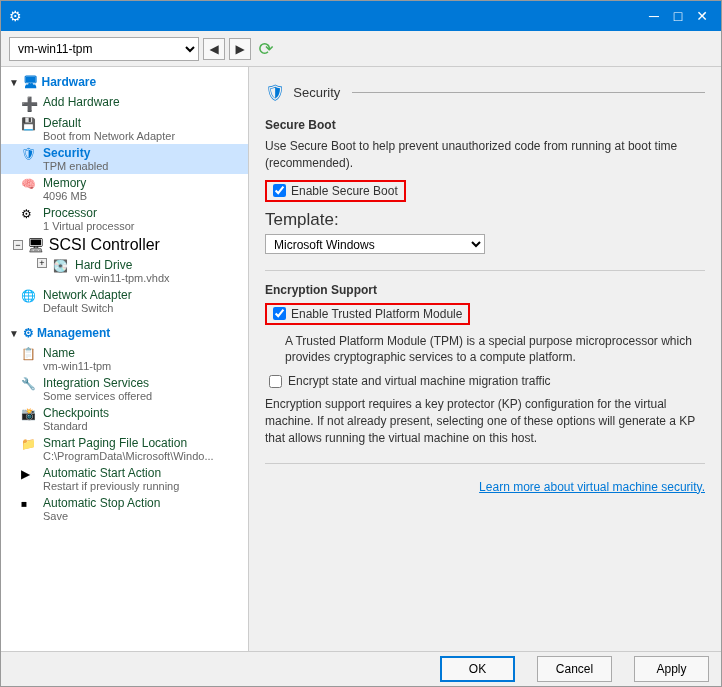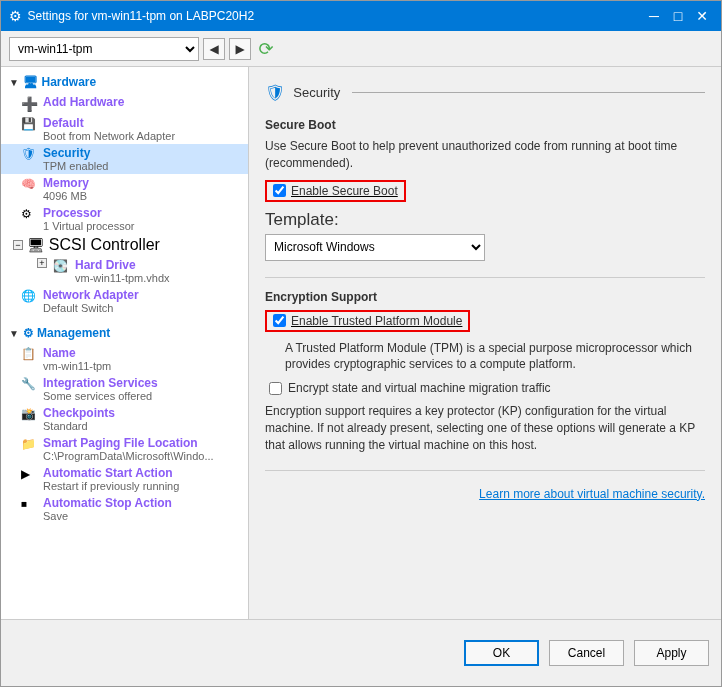--- a/index.html
+++ b/index.html
@@ -22,67 +22,66 @@
     .sidebar { width: 248px; background: white; border-right: 1px solid #ccc; overflow-y: auto; padding: 4px 0; }
     
     .sidebar-section-header { display: flex; align-items: center; gap: 4px; padding: 4px 8px; font-weight: bold; color: #0078d7; font-size: 12px; cursor: pointer; }
     .sidebar-section-header .chevron { font-size: 10px; color: #333; }
     
     .sidebar-item { display: flex; align-items: flex-start; padding: 2px 8px 2px 20px; cursor: pointer; gap: 6px; }
     .sidebar-item.selected { background: #cce4ff; }
     .sidebar-item.selected .item-name { color: #0078d7; font-weight: bold; }
     .sidebar-item .item-icon { width: 16px; height: 16px; flex-shrink: 0; margin-top: 1px; }
     .sidebar-item .item-text { display: flex; flex-direction: column; }
-    .sidebar-item .item-name { font-size: 12px; color: #8b5cf6; font-weight: bold; }
+    .sidebar-item .item-name { font-size: 12px; color: #14532d; }
     .sidebar-item .item-sub { font-size: 11px; color: #666; }
     
     .right-panel { flex: 1; padding: 16px; overflow-y: auto; background: #f0f0f0; }
     
     .panel-title { display: flex; align-items: center; gap: 8px; margin-bottom: 16px; }
     .panel-title-text { font-size: 13px; font-weight: normal; color: #333; }
     .panel-title-line { flex: 1; height: 1px; background: #aaa; margin-left: 4px; }
     
     .section { margin-bottom: 16px; }
     .section-title { font-size: 12px; font-weight: bold; color: #333; margin-bottom: 6px; }
     .section-desc { font-size: 12px; color: #333; margin-bottom: 8px; line-height: 1.4; }
     
     .checkbox-row { display: flex; align-items: center; gap: 6px; margin-bottom: 8px; }
-    .checkbox-highlighted { border: 2px solid #e00; padding: 2px 4px; display: flex; align-items: center; gap: 4px; text-decoration: underline; }
+    .checkbox-highlighted { border: 2px solid #e00; padding: 2px 4px; display: flex; align-items: center; gap: 4px; }
     .checkbox-input { width: 13px; height: 13px; cursor: pointer; }
     .checkbox-label { font-size: 12px; color: #333; }
     
     .template-row { margin-bottom: 8px; }
     .template-label { font-size: 17px; color: #333; margin-bottom: 4px; }
-    .template-select { width: 220px; height: 27px; border: 1px solid #aaa; background: white; padding: 2px 4px; font-size: 12px; }
+    .template-select { width: 220px; height: 20px; border: 1px solid #aaa; background: white; padding: 2px 4px; font-size: 12px; }
     
     .separator { height: 1px; background: #ccc; margin: 12px 0; }
     
     .info-text { font-size: 12px; color: #333; margin-bottom: 8px; line-height: 1.4; margin-left: 20px; }
     
-    .bottom-buttons { display: flex; justify-content: flex-end; gap: 10px; padding: 20px 12px; border-top: 1px solid #ccc; background: #f0f0f0; }
+    .bottom-buttons { display: flex; justify-content: flex-end; gap: 22px; padding: 4px 12px; border-top: 1px solid #ccc; background: #f0f0f0; }
     .btn { width: 75px; height: 26px; border: 1px solid #aaa; background: #f8f8f8; font-size: 12px; cursor: pointer; display: flex; align-items: center; justify-content: center; }
     .btn.primary { border: 2px solid #0078d7; }
     
     .link { color: #0078d7; text-decoration: underline; cursor: pointer; font-size: 12px; }
 
     .scsi-group { }
     .scsi-group-label { display: flex; align-items: center; gap: 4px; padding: 2px 8px 2px 12px; }
     .scsi-children { padding-left: 8px; }
     
     .expand-icon { display: inline-block; width: 10px; height: 10px; border: 1px solid #888; background: #f0f0f0; text-align: center; line-height: 8px; font-size: 9px; cursor: pointer; flex-shrink: 0; }
   </style>
 </head>
 <body>
 
 <div class="window">
 
   <div class="title-bar">
     <div class="title-bar-left">
       <span style="font-size:14px;">⚙</span>
-      <span>Settings for vm-win11-tpm on LABPC20H2</span>
     </div>
     <div class="title-controls">
       <button class="title-btn">─</button>
       <button class="title-btn">□</button>
       <button class="title-btn close">✕</button>
     </div>
   </div>
 
   <div class="toolbar">
     <select class="vm-select">

